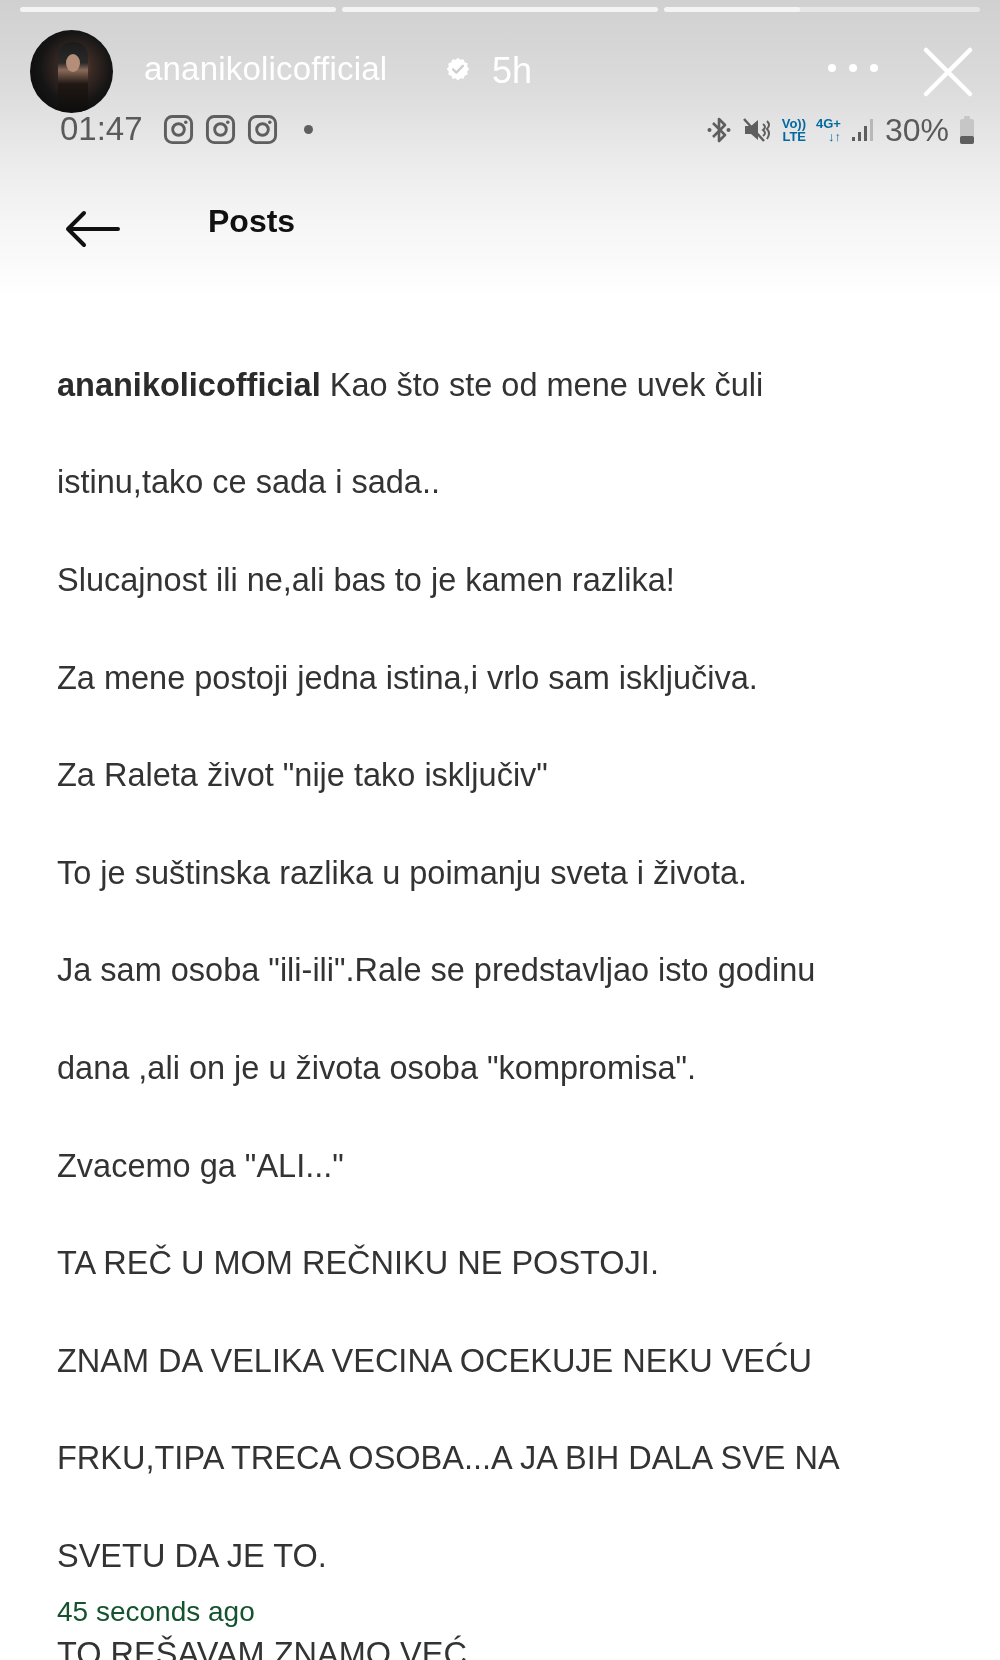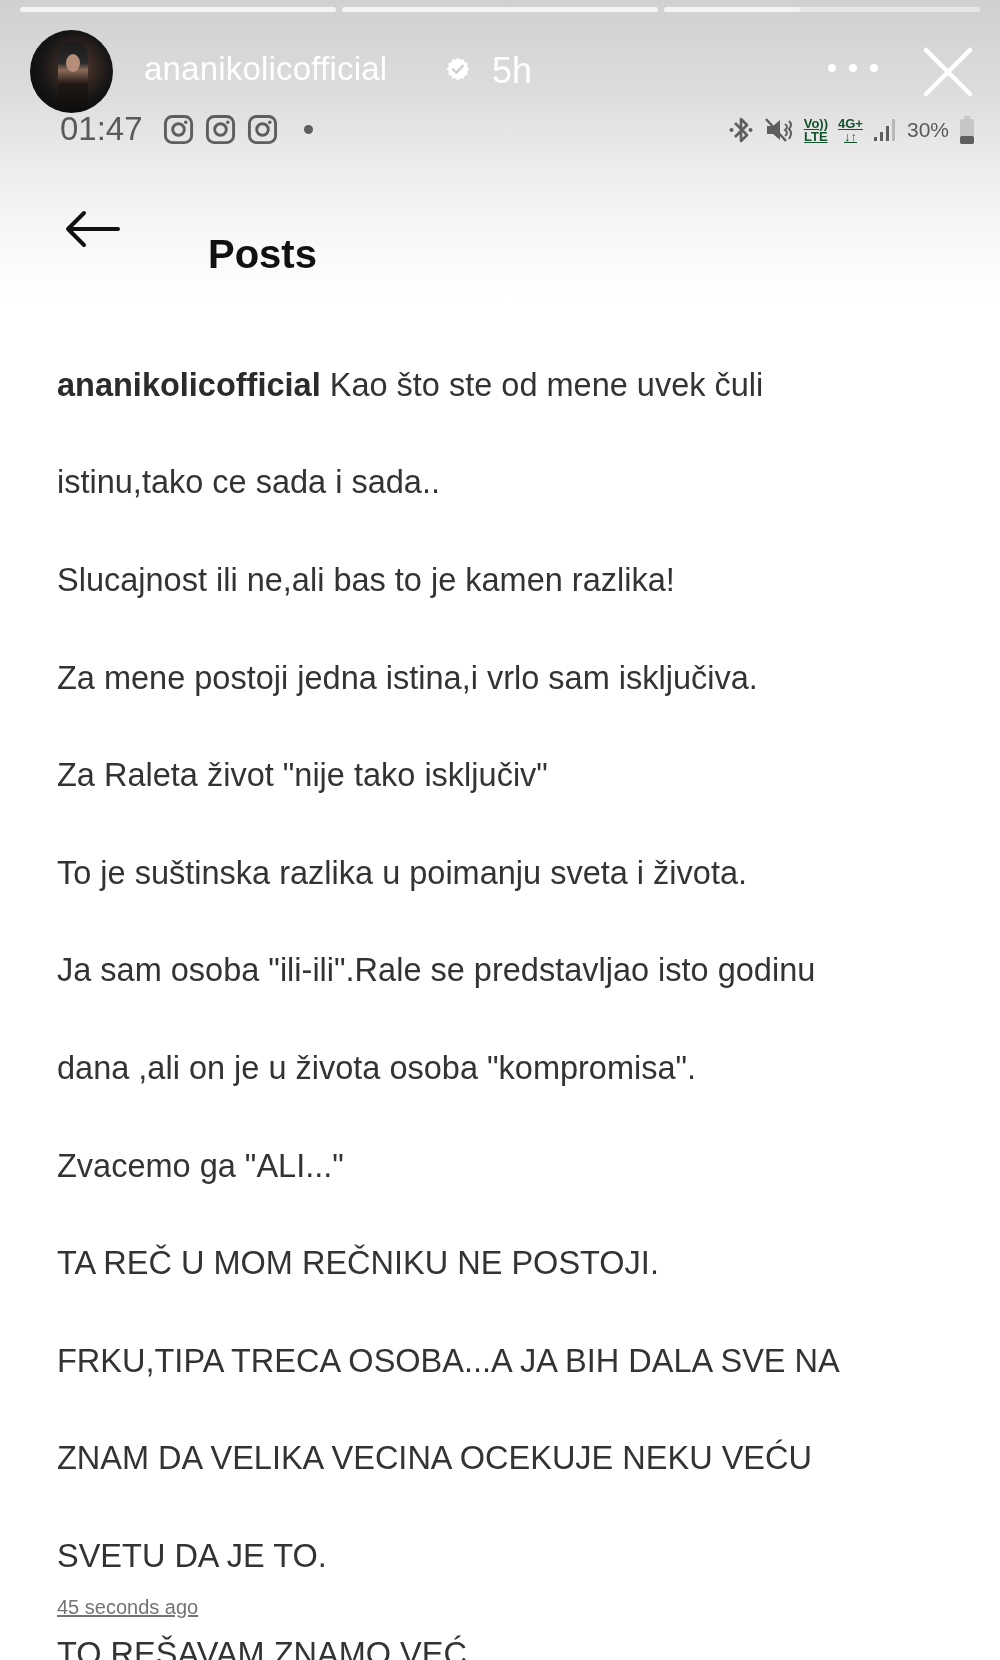--- a/index.html
+++ b/index.html
@@ -62,37 +62,37 @@
     .status-bar {
       position: absolute; top: 110px; left: 60px; right: 25px; height: 40px;
       color: #5e5e5e;
     }
     .status-time { position: absolute; left: 0; top: 0; font-size: 33px; color: #5a5a5a; }
     .ig-icons { position: absolute; left: 103px; top: 4px; display: flex; gap: 11px; }
     .ig-icon { width: 31px; height: 31px; }
     .status-dot { position: absolute; left: 244px; top: 15px; width: 9px; height: 9px; border-radius: 50%; background: #5e5e5e; }
     .status-right { position: absolute; right: 0; top: 0; display: flex; align-items: center; gap: 10px; height: 40px; }
     .sr-icon { display: block; }
-    .tiny-stack { font-size: 13px; font-weight: bold; line-height: 13px; text-align: center; color: #14532d; text-decoration: underline; }
-    .battery-pct { font-size: 21px; color: #5a5a5a; }
+    .tiny-stack { font-size: 13px; font-weight: bold; line-height: 13px; text-align: right; color: #0369a1; }
+    .battery-pct { font-size: 32px; color: #5a5a5a; }
 
     .nav-header { position: absolute; top: 195px; left: 0; right: 0; height: 70px; }
     .back-btn { position: absolute; left: 62px; top: 12px; width: 60px; height: 44px; }
-    .page-title { position: absolute; left: 208px; top: 8px; font-size: 40px; font-weight: bold; color: #111111; margin-top: 29px; }
+    .page-title { position: absolute; left: 208px; top: 8px; font-size: 32px; font-weight: bold; color: #111111; }
 
     .caption {
       position: absolute; left: 57px; top: 312px; width: 930px;
       font-size: 32.5px; line-height: 48.8px; color: #333333;
       white-space: pre-line;
     }
     .caption .line { display: block; white-space: nowrap; }
     .caption .author { font-weight: bold; color: #2b2b2b; }
     .timestamp {
       position: absolute; left: 57px; top: 1596px;
-      font-size: 20px; color: #737373; text-decoration: underline;
+      font-size: 28px; color: #14532d;
     }
   </style>
 </head>
 <body>
 
 <div class="top-fade"></div>
 
 <div class="progress">
   <div class="seg">
       <div class="fill" style="width:100%"></div>
@@ -193,22 +193,22 @@
   <span class="line"><span class="author">ananikolicofficial</span><span> Kao što ste od mene uvek čuli</span></span>
   <span class="line">istinu,tako ce sada i sada..</span>
   <span class="line">Slucajnost ili ne,ali bas to je kamen razlika!</span>
   <span class="line">Za mene postoji jedna istina,i vrlo sam isključiva.</span>
   <span class="line">Za Raleta život "nije tako isključiv"</span>
   <span class="line">To je suštinska razlika u poimanju sveta i života.</span>
   <span class="line">Ja sam osoba "ili-ili".Rale se predstavljao isto godinu</span>
   <span class="line">dana ,ali on je u života osoba "kompromisa".</span>
   <span class="line">Zvacemo ga "ALI..."</span>
   <span class="line">TA REČ U MOM REČNIKU NE POSTOJI.</span>
+  <span class="line">ZNAM DA VELIKA VECINA OCEKUJE NEKU VEĆU</span>
   <span class="line">FRKU,TIPA TRECA OSOBA...A JA BIH DALA SVE NA</span>
-  <span class="line">ZNAM DA VELIKA VECINA OCEKUJE NEKU VEĆU</span>
   <span class="line">SVETU DA JE TO.</span>
   <span class="line">TO REŠAVAM,ZNAMO VEĆ...</span>
   
   
   
   
   
   
   
   

